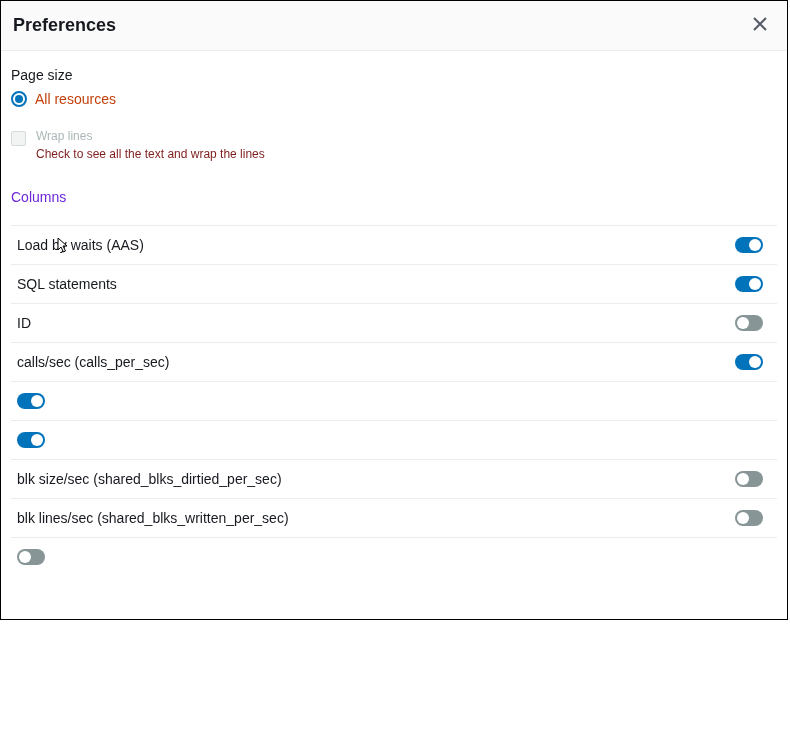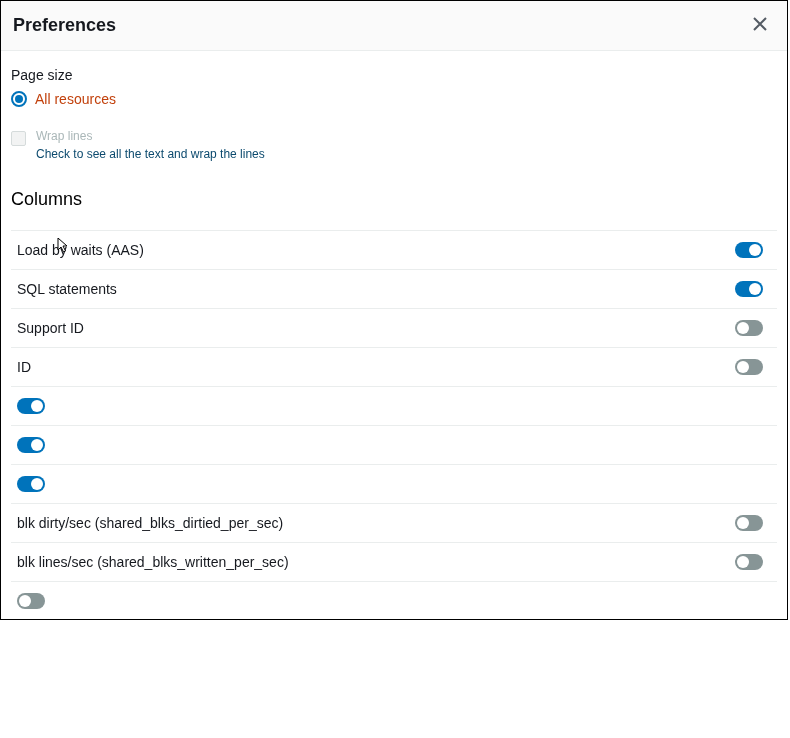--- a/index.html
+++ b/index.html
@@ -103,26 +103,26 @@
       flex-shrink: 0;
       margin-top: 2px;
     }
     .checkbox-content .title {
       font-size: 12px;
       color: #aab7b8;
       line-height: 1.3;
     }
     .checkbox-content .desc {
       font-size: 12px;
-      color: #0c4a6e;
+      color: #7f1d1d;
       margin-top: 2px;
     }
     .columns-label {
-      font-size: 18px;
-      color: #000000;
+      font-size: 14px;
+      color: #6d28d9;
       margin-bottom: 20px;
     }
     .col-list {
       margin-top: 18px;
     }
     .col-row {
       display: flex;
       align-items: center;
       justify-content: space-between;
       padding: 11px 14px 11px 6px;
@@ -217,48 +217,43 @@
             <span class="knob"></span>
           </span>
         </div>
         <div class="col-row">
           <span class="col-name">SQL statements</span>
           <span class="toggle on">
             <span class="knob"></span>
           </span>
         </div>
         <div class="col-row">
-          <span class="col-name">Support ID</span>
-          <span class="toggle off">
-            <span class="knob"></span>
-          </span>
-        </div>
-        <div class="col-row">
           <span class="col-name">ID</span>
           <span class="toggle off">
             <span class="knob"></span>
           </span>
         </div>
         <div class="col-row">
-          <span class="toggle on">
-            <span class="knob"></span>
-          </span>
-        </div>
-        <div class="col-row">
-          <span class="toggle on">
-            <span class="knob"></span>
-          </span>
-        </div>
-        <div class="col-row">
-          <span class="toggle on">
-            <span class="knob"></span>
-          </span>
-        </div>
-        <div class="col-row">
-          <span class="col-name">blk dirty/sec (shared_blks_dirtied_per_sec)</span>
+          <span class="col-name">calls/sec (calls_per_sec)</span>
+          <span class="toggle on">
+            <span class="knob"></span>
+          </span>
+        </div>
+        <div class="col-row">
+          <span class="toggle on">
+            <span class="knob"></span>
+          </span>
+        </div>
+        <div class="col-row">
+          <span class="toggle on">
+            <span class="knob"></span>
+          </span>
+        </div>
+        <div class="col-row">
+          <span class="col-name">blk size/sec (shared_blks_dirtied_per_sec)</span>
           <span class="toggle off">
             <span class="knob"></span>
           </span>
         </div>
         <div class="col-row">
           <span class="col-name">blk lines/sec (shared_blks_written_per_sec)</span>
           <span class="toggle off">
             <span class="knob"></span>
           </span>
         </div>

